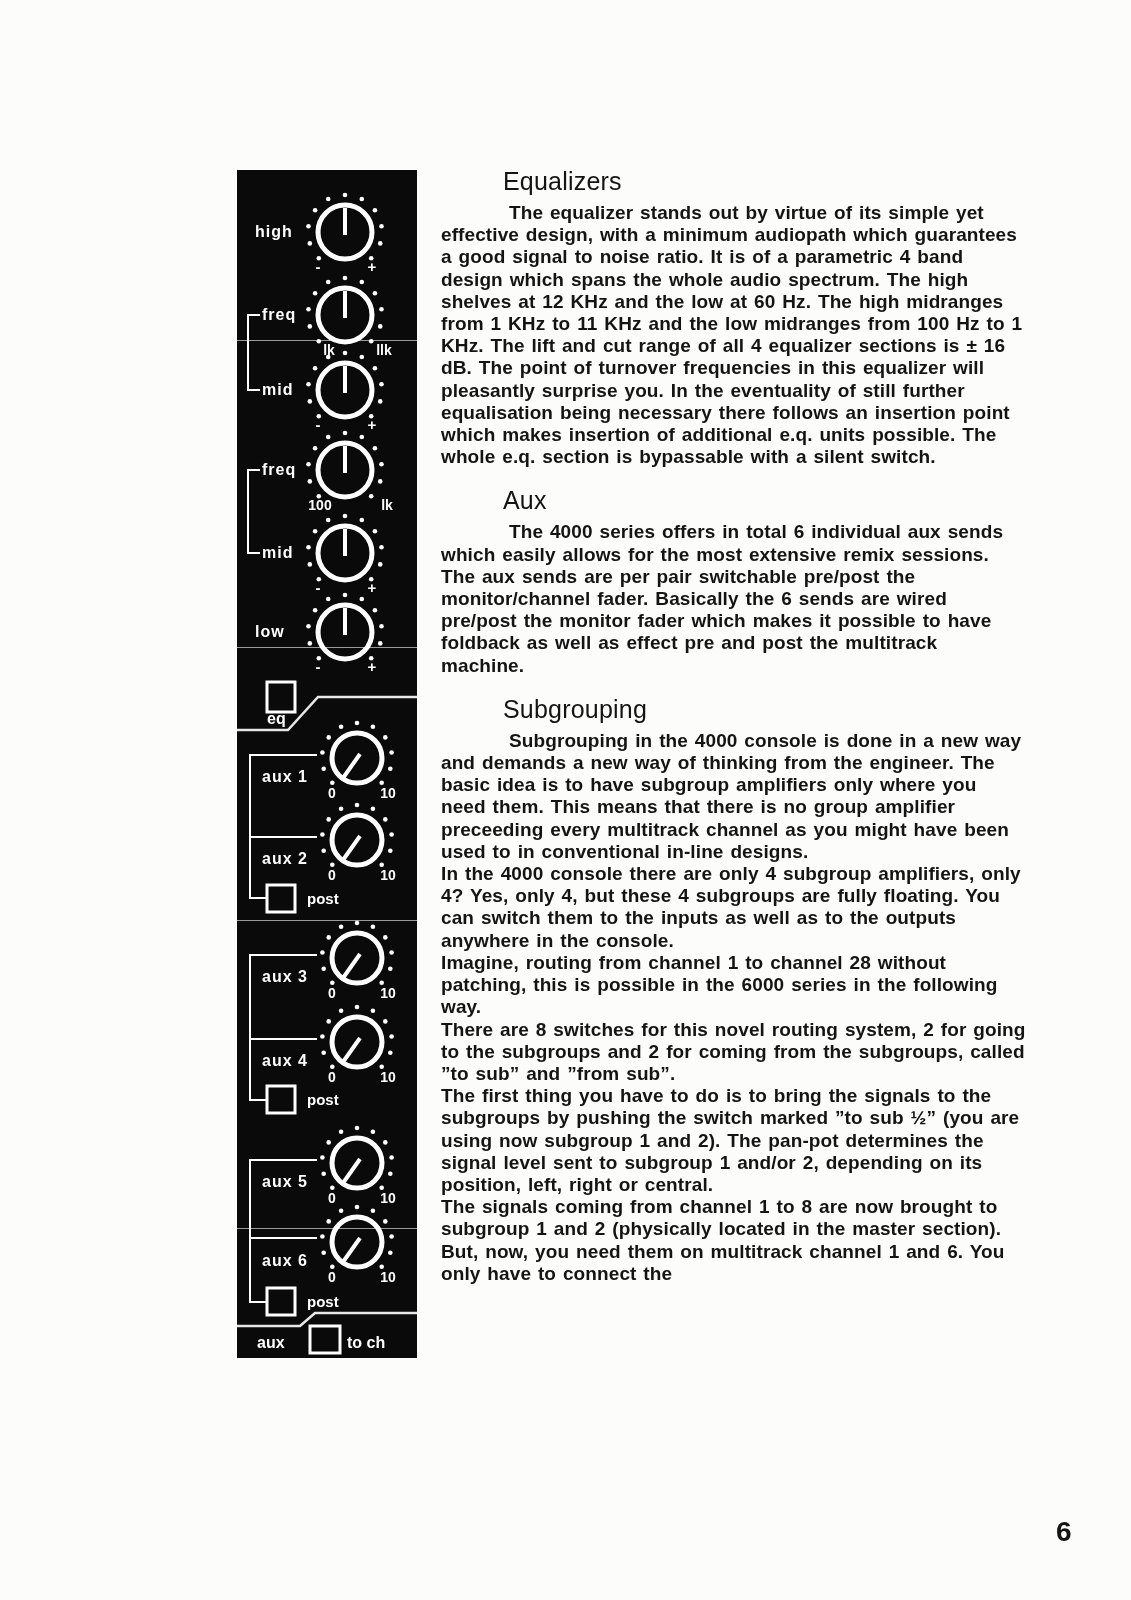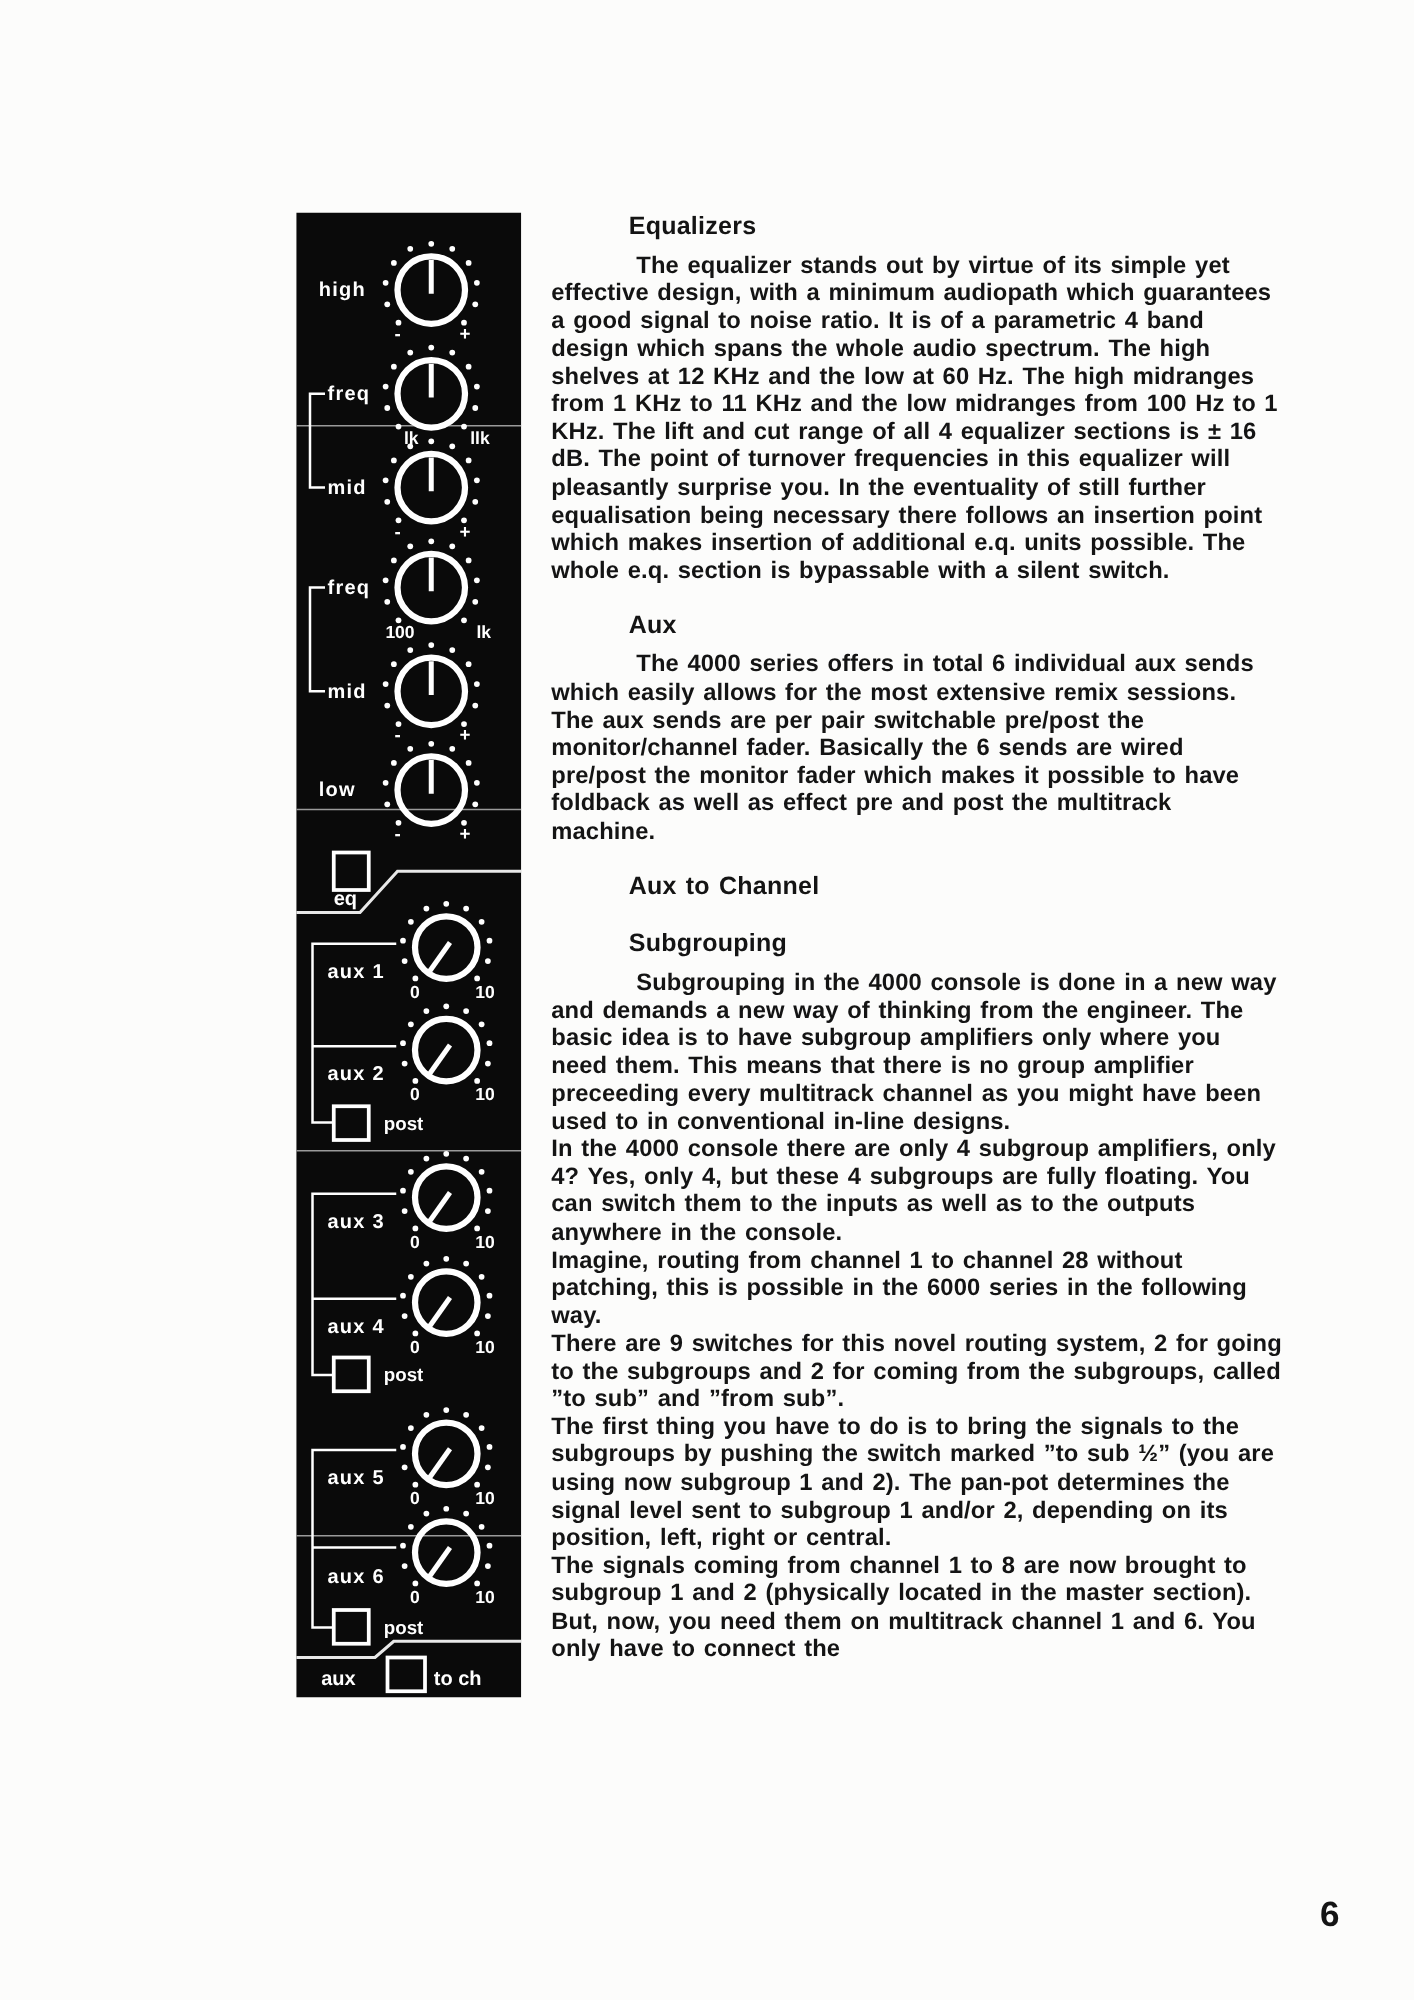--- a/index.html
+++ b/index.html
@@ -16,21 +16,21 @@
     font-family:"Liberation Sans", sans-serif;
     font-weight:bold;fill:#fff;
   }
   
   #article{
     position:absolute;left:441px;top:166px;width:586px;
     font-size:19px;font-weight:bold;line-height:22.2px;
     letter-spacing:.1px;word-spacing:1.5px;
   }
   #article h2{
-    font-size:20px;line-height:27px;font-weight:bold;
+    font-size:25px;line-height:27px;font-weight:normal;
     margin:19px 0 7px 62px;letter-spacing:.2px;
   }
   #article h2.first{margin-top:2px;}
   #article p{margin:0;}
   #article p.ind{text-indent:68px;}
   #page-number{
     position:absolute;left:1056px;top:1516px;
     font-size:28px;font-weight:bold;letter-spacing:1px;
   }
 </style>
@@ -278,23 +278,22 @@
       <text x="95" y="1112" font-size="14" text-anchor="middle">0</text>
       <text x="151" y="1112" font-size="14" text-anchor="middle">10</text>
     </g>
 </svg>
 
 <div id="article">
     <h2 class="first">Equalizers</h2>
     <p class="ind">The equalizer stands out by virtue of its simple yet effective design, with a minimum audiopath which guarantees a good signal to noise ratio. It is of a parametric 4 band design which spans the whole audio spectrum. The high shelves at 12 KHz and the low at 60 Hz. The high midranges from 1 KHz to 11 KHz and the low midranges from 100 Hz to 1 KHz. The lift and cut range of all 4 equalizer sections is ± 16 dB. The point of turnover frequencies in this equalizer will pleasantly surprise you. In the eventuality of still further equalisation being necessary there follows an insertion point which makes insertion of additional e.q. units possible. The whole e.q. section is bypassable with a silent switch.</p>
     <h2>Aux</h2>
     <p class="ind">The 4000 series offers in total 6 individual aux sends which easily allows for the most extensive remix sessions. The aux sends are per pair switchable pre/post the monitor/channel fader. Basically the 6 sends are wired pre/post the monitor fader which makes it possible to have foldback as well as effect pre and post the multitrack machine.</p>
-    <h2>Aux to Channel</h2>
     <h2>Subgrouping</h2>
     <p class="ind">Subgrouping in the 4000 console is done in a new way and demands a new way of thinking from the engineer. The basic idea is to have subgroup amplifiers only where you need them. This means that there is no group amplifier preceeding every multitrack channel as you might have been used to in conventional in-line designs.</p>
     <p>In the 4000 console there are only 4 subgroup amplifiers, only 4? Yes, only 4, but these 4 subgroups are fully floating. You can switch them to the inputs as well as to the outputs anywhere in the console.</p>
     <p>Imagine, routing from channel 1 to channel 28 without patching, this is possible in the 6000 series in the following way.</p>
-    <p>There are 9 switches for this novel routing system, 2 for going to the subgroups and 2 for coming from the subgroups, called ”to sub” and ”from sub”.</p>
+    <p>There are 8 switches for this novel routing system, 2 for going to the subgroups and 2 for coming from the subgroups, called ”to sub” and ”from sub”.</p>
     <p>The first thing you have to do is to bring the signals to the subgroups by pushing the switch marked ”to sub ½” (you are using now subgroup 1 and 2). The pan-pot determines the signal level sent to subgroup 1 and/or 2, depending on its position, left, right or central.</p>
     <p>The signals coming from channel 1 to 8 are now brought to subgroup 1 and 2 (physically located in the master section). But, now, you need them on multitrack channel 1 and 6. You only have to connect the</p>
   </div>
 
 <div id="page-number">6</div>
 
 </body></html>

